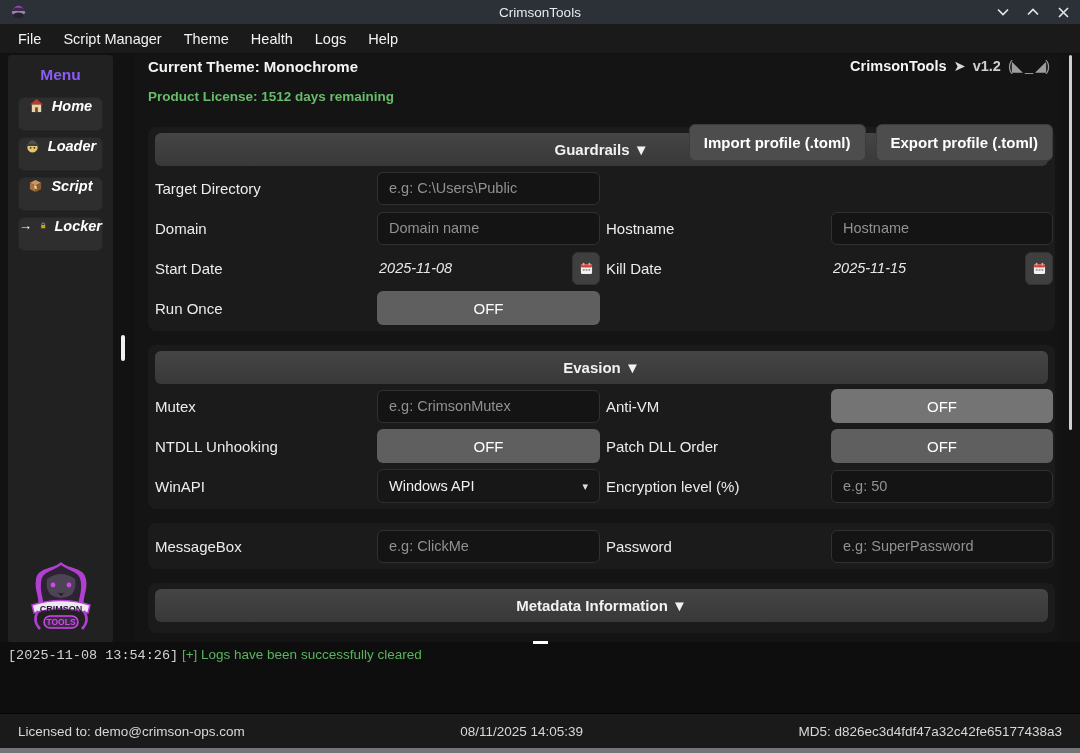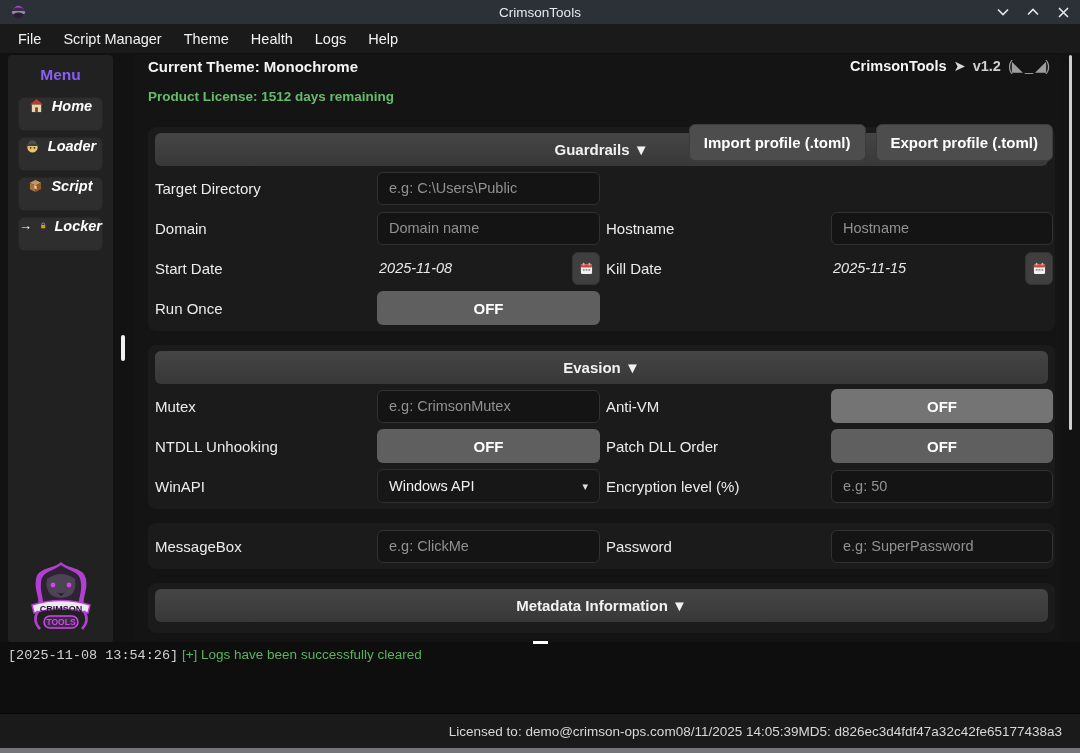--- a/index.html
+++ b/index.html
@@ -65,21 +65,21 @@
   .frow { display:grid; grid-template-columns:222px 223px 231px 222px; align-items:center; height:34px; margin-bottom:6px; }
   .frow:last-child { margin-bottom:0; }
   .flabel { font-size:15px; color:#ececec; }
   .flabel.l2 { padding-left:6px; }
   .finput {
     width:100%; height:33px; background:#141414; border:1px solid #313131; border-radius:6px;
     color:#dddddd; font-size:14.5px; padding:0 11px; font-family:inherit; outline:none;
   }
   .finput::placeholder { color:#919191; }
   .ftoggle {
-    height:34px; border-radius:6px; background:#5f5f5f; color:#fff; font-weight:bold; font-size:15px;
+    height:34px; border-radius:6px; background:#5f5f5f; color:#fff; font-weight:normal; font-size:15px;
     display:flex; align-items:center; justify-content:center; cursor:pointer;
   }
   .ftoggle.lighter { background:#747474; }
   .fdate { display:flex; align-items:center; justify-content:space-between; height:34px; padding-left:2px;gap:17px; }
   .fdate .dtext { font-style:italic; font-size:14.5px; color:#e8e8e8; }
   .calbtn {
     width:28px; height:33px; background:#3f3f3f; border:1px solid #333; border-radius:6px;
     display:flex; align-items:center; justify-content:center; cursor:pointer;
   }
   .fselect {
@@ -94,21 +94,21 @@
   
   .logarea {
     position:absolute; left:0; top:642px; width:1080px; height:71px; background:#0e0e0e;
     padding:5px 8px; font-size:13.5px;
   }
   .logarea .ltime { color:#d2d2d2;font-family:Liberation Mono, monospace; }
   .logarea .lmsg { color:#58b55c; }
   
   .statusbar {
     position:absolute; left:0; top:713px; width:1080px; height:35px; background:#1a1a1a;
-    border-top:1px solid #060606; display:flex; align-items:center; justify-content:flex-end;
+    border-top:1px solid #060606; display:flex; align-items:center; justify-content:space-between;
     padding:0 18px; font-size:13.5px; color:#d8d8d8;
   }
   .bottomstrip { position:absolute; left:0; top:748px; width:1080px; height:5px; background:#737578; }
 </style>
 </head>
 <body>
 
 <div class="titlebar">
   <svg class="appicon" viewBox="0 0 20 20">
     <ellipse cx="10" cy="11" rx="8" ry="6" fill="#3c2b4a"></ellipse>

